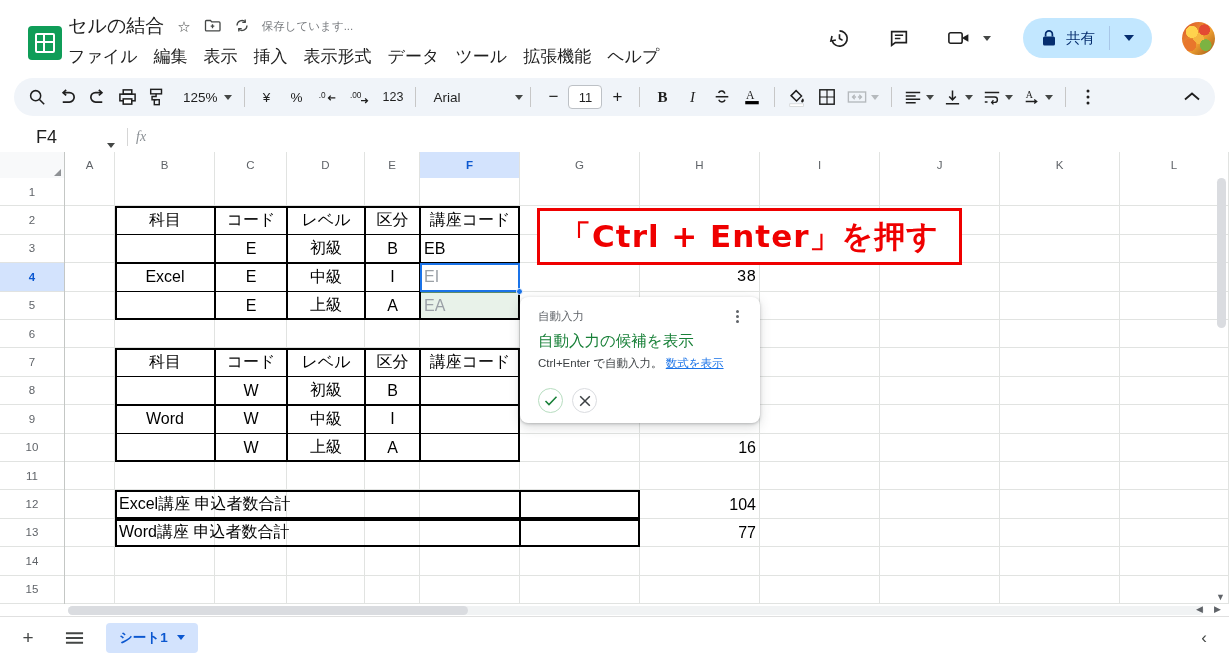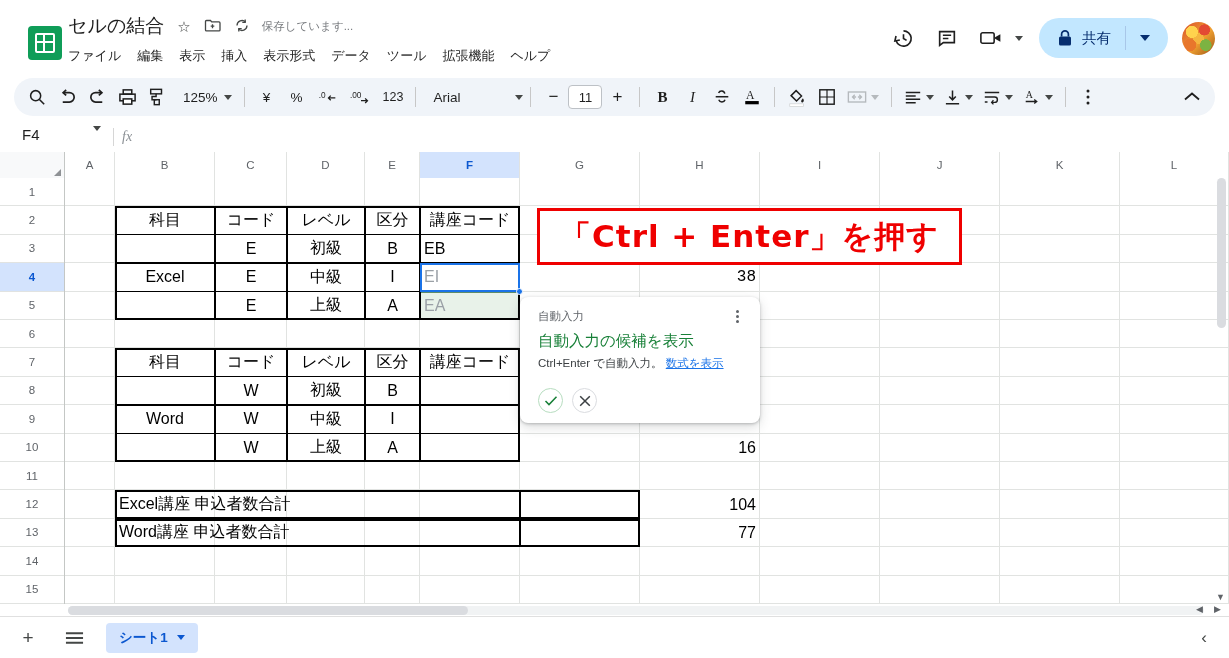--- a/index.html
+++ b/index.html
@@ -25,24 +25,24 @@
   }
   .doc-icon .sheetglyph:after {
     content:""; position:absolute; left:6px; top:-2px; width:2px; height:20px; background:#fff;
   }
   .title-row { position:absolute; left:68px; top:12px; height:28px; display:flex; align-items:center; }
   .doc-title { font-size:19px; color:#1f1f1f; letter-spacing:0px; }
   .title-ico { margin-left:13px; color:#444746; font-size:15px; line-height:1; display:inline-block; }
   .saving { margin-left:12px; font-size:11.5px; color:#787b7f; }
 
   .menu-row { position:absolute; left:68px; top:44px; height:24px; display:flex; align-items:center; gap:0px; }
-  .menu-item { font-size:13px; color:#1f1f1f; padding:2px 8px; border-radius:4px; cursor:pointer; white-space:nowrap; }
+  .menu-item { font-size:17px; color:#1f1f1f; padding:2px 8px; border-radius:4px; cursor:pointer; white-space:nowrap; }
   .menu-item:first-child { padding-left:0; }
 
-  .top-right { position:absolute; right:14px; top:16px; height:44px; display:flex; align-items:center; gap:0px; }
+  .top-right { position:absolute; right:14px; top:16px; height:44px; display:flex; align-items:center; gap:16px; }
   .tr-btn { width:44px; height:42px; display:flex; align-items:center; justify-content:center; border-radius:50%; cursor:pointer; }
   .tr-btn svg { display:block; }
   .meet-wrap { display:flex; align-items:center; cursor:pointer; }
   .caret-sm { width:0;height:0;border-left:4px solid transparent;border-right:4px solid transparent;border-top:5px solid #444746; margin-left:2px; margin-right:6px;}
   .share-btn {
     display:flex; align-items:center; height:40px; background:#c2e7ff; border-radius:100px;
     padding:0 4px 0 18px; margin-left:10px; cursor:pointer;
   }
   .share-btn .lock { margin-right:9px; display:flex; }
   .share-label { font-size:14.5px; color:#062e6f; margin-right:14px; }
@@ -75,22 +75,22 @@
     display:flex; align-items:center; justify-content:center; font-size:13px; color:#1f1f1f; background:#fff;
   }
   .tb-b { font-weight:bold; font-size:15px; font-family:"Liberation Serif", serif; }
   .tb-i { font-style:italic; font-size:15px; font-family:"Liberation Serif", serif; }
   .tb-dim { color:#b5b9bd; }
   .tb-right { margin-left:auto; display:flex; align-items:center; }
 
   
   .formulabar { position:absolute; left:0; top:122px; width:1229px; height:30px; background:#fff;
                 display:flex; align-items:center; }
-  .namebox { width:95px; height:22px; margin-left:14px; display:flex; align-items:flex-start; justify-content:space-between;
-             padding:0 8px; font-size:15px; color:#1f1f1f; cursor:pointer;}
+  .namebox { width:95px; height:22px; margin-left:28px; display:flex; align-items:flex-end; justify-content:space-between;
+             padding:0 8px; font-size:18px; color:#1f1f1f; cursor:pointer;}
   .fb-sep { width:1px; height:18px; background:#d6d6d6; margin:0 8px 0 4px; }
   .fx { font-family:"Liberation Serif", serif; font-style:italic; font-size:14px; color:#8a8f94; }
   .fb-input { flex:1; height:22px; font-size:13px; color:#1f1f1f; padding-left:12px; }
 
   
   .gridwrap { position:absolute; left:0; top:152px; width:1229px; height:452px; overflow:hidden; background:#fff; }
   .colhead { position:absolute; left:0; top:0; height:26px; width:1229px; background:#fff;
              border-bottom:1px solid #c4c7c5; }
   .ch-corner { position:absolute; left:0; top:0; width:65px; height:26px; background:#f8f9fa; border-right:1px solid #c4c7c5;}
   .ch-corner:after{ content:""; position:absolute; right:3px; bottom:2px; width:0;height:0;

